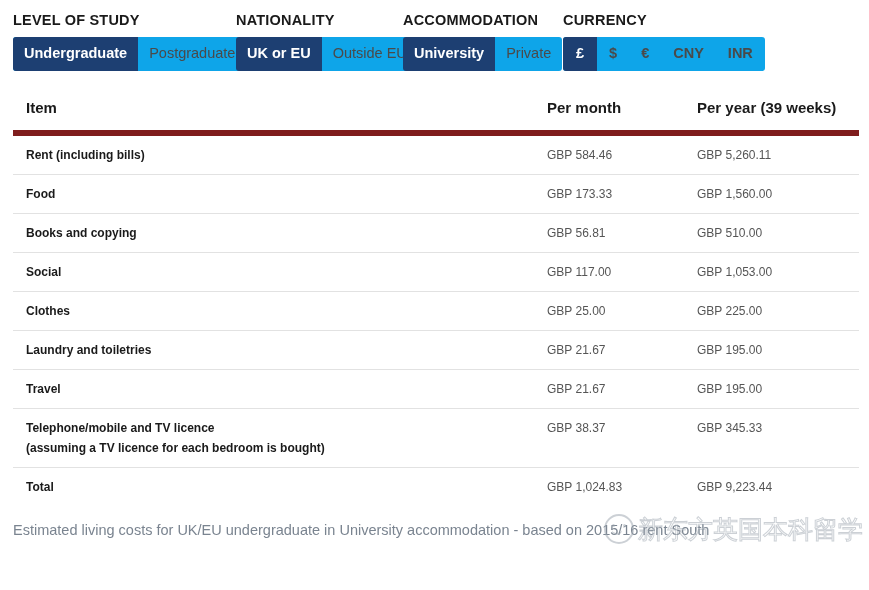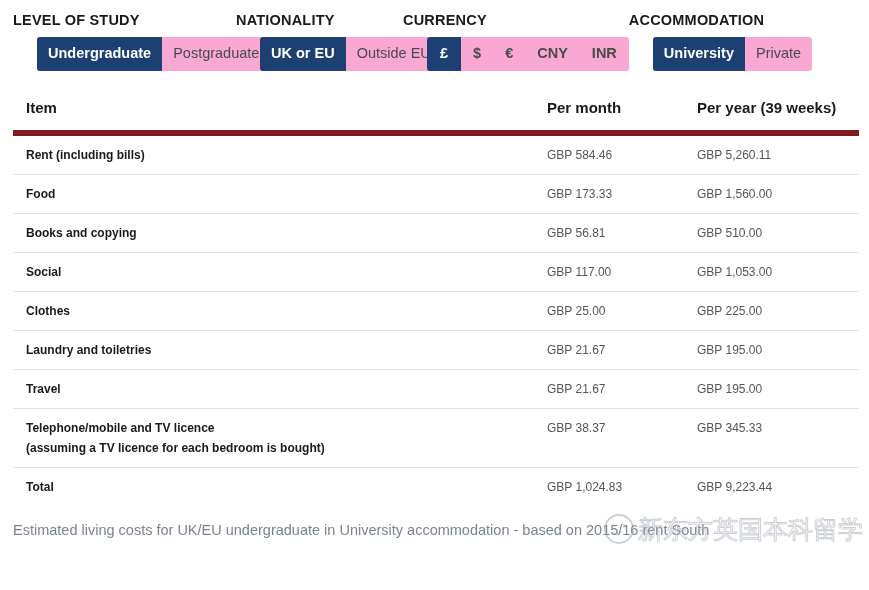--- a/index.html
+++ b/index.html
@@ -30,24 +30,23 @@
     font-size: 14.5px;
     font-weight: bold;
     letter-spacing: 0.2px;
     color: #1a1a1a;
     text-transform: uppercase;
     margin-bottom: 9px;
     white-space: nowrap;
   }
   .segmented {
     display: inline-flex;
-    background: #f9a8d4;
+    background: #0ea5e9;
     border-radius: 3px;
     overflow: hidden;
-    margin-left: 24px;
   }
   .seg-btn {
     font-family: "Liberation Sans", sans-serif;
     font-size: 14.5px;
     line-height: 1;
     padding: 9px 11px 10px 11px;
     border: none;
     background: transparent;
     color: #4a4a4a;
     cursor: pointer;
@@ -187,36 +186,36 @@
   </div>
 
   <div class="filter-group" id="group-nationality">
     <div class="filter-group-label">NATIONALITY</div>
     <div class="segmented">
       <button class="seg-btn active">UK or EU</button>
       <button class="seg-btn">Outside EU</button>
     </div>
   </div>
 
+  <div class="filter-group" id="group-accom">
+    <div class="filter-group-label">ACCOMMODATION</div>
+    <div class="segmented">
+      <button class="seg-btn active">University</button>
+      <button class="seg-btn">Private</button>
+    </div>
+  </div>
+
   <div class="filter-group" id="group-currency">
     <div class="filter-group-label">CURRENCY</div>
     <div class="segmented">
       <button class="seg-btn cur active">£</button>
       <button class="seg-btn cur">$</button>
       <button class="seg-btn cur">€</button>
       <button class="seg-btn cur">CNY</button>
       <button class="seg-btn cur">INR</button>
-    </div>
-  </div>
-
-  <div class="filter-group" id="group-accom">
-    <div class="filter-group-label">ACCOMMODATION</div>
-    <div class="segmented">
-      <button class="seg-btn active">University</button>
-      <button class="seg-btn">Private</button>
     </div>
   </div>
 
 </div>
 
 <table id="costs-table">
   <colgroup>
     <col class="col-item">
     <col class="col-month">
     <col class="col-year">

